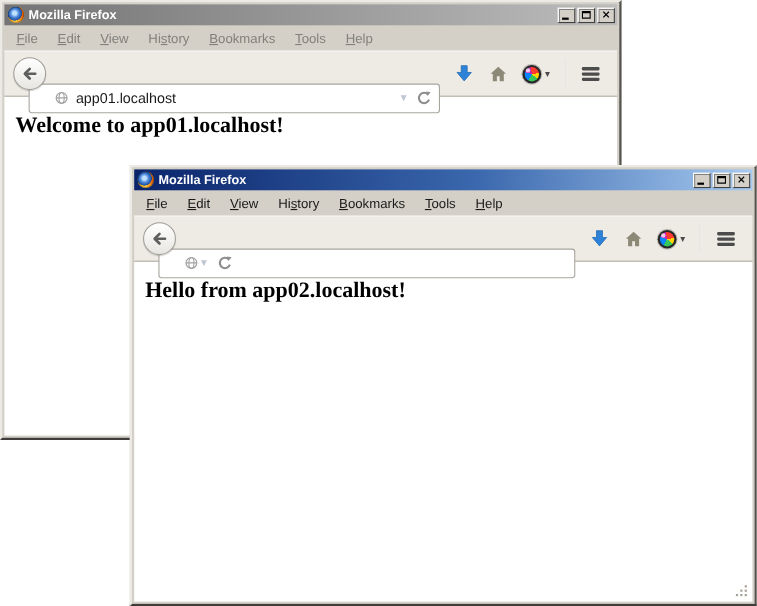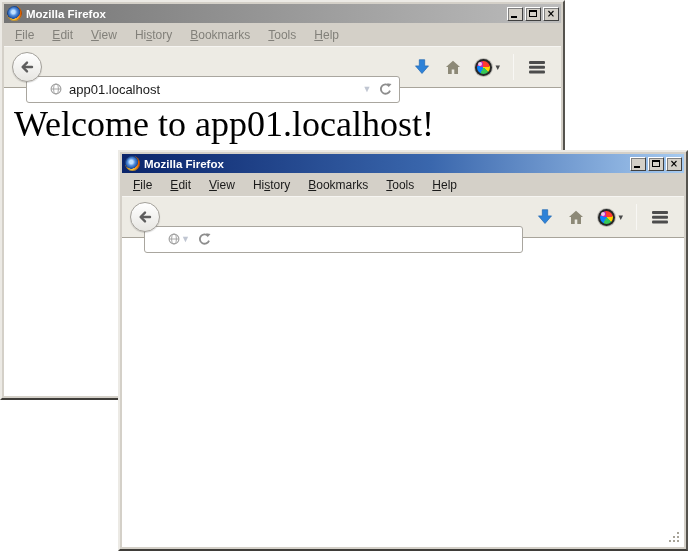--- a/index.html
+++ b/index.html
@@ -72,22 +72,22 @@
     background: conic-gradient(from 20deg, #ff3b30 0 60deg, #ffd400 60deg 110deg,
       #35c759 110deg 190deg, #0a84ff 190deg 268deg, #c724b1 268deg 330deg, #ff3b30 330deg); }
   .pinwheel::before { content:""; position: absolute; left: 3px; top: 3px; width: 4px; height: 4px;
     border-radius: 50%; background: rgba(255,255,255,.75); z-index: 1; }
   .caret { font-size: 9px; color: #4a4a4a; }
   .separator { width: 1px; height: 26px; background: #c3bfb5; border-right: 1px solid #f8f7f4;
     margin-left: 13px; }
 
   
   .content { flex: 1; background: #fff; position: relative; overflow: hidden; }
-  .content h1 { font-family: "Liberation Serif", serif; font-weight: normal;
-    font-size: 36px; color: #000; margin: 15px 0 0 10px; white-space: nowrap; }
+  .content h1 { font-family: "Liberation Serif", serif; font-weight: bold;
+    font-size: 20px; color: #000; margin: 15px 0 0 10px; white-space: nowrap; }
   .resize-grip { position: absolute; right: 3px; bottom: 3px; }
 
   
   #win-app01 { left: 0;   top: 0;   width: 565px; height: 400px; z-index: 1; }
   #win-app02 { left: 118px; top: 150px; width: 570px; height: 401px; z-index: 2; }
 </style>
 </head>
 <body>
 
 <div id="stage">
@@ -230,20 +230,21 @@
       <span class="separator"></span>
       <span class="tool-icon gap">
         <svg width="20" height="16" viewBox="0 0 18 16">
           <rect x="1" y="2" width="16" height="3" rx="1" fill="#4c4c4c"></rect>
           <rect x="1" y="6.8" width="16" height="3" rx="1" fill="#4c4c4c"></rect>
           <rect x="1" y="11.6" width="16" height="3" rx="1" fill="#4c4c4c"></rect>
         </svg>
       </span>
     </div>
     <div class="content">
+      <h1>Hello from app02.localhost!</h1>
       <svg class="resize-grip" width="14" height="14" viewBox="0 0 14 14">
         <rect x="11" y="3" width="2" height="2" fill="#fff"></rect>
           <rect x="10" y="2" width="2" height="2" fill="#a7a398"></rect>
         <rect x="7" y="7" width="2" height="2" fill="#fff"></rect>
           <rect x="6" y="6" width="2" height="2" fill="#a7a398"></rect>
         <rect x="11" y="7" width="2" height="2" fill="#fff"></rect>
           <rect x="10" y="6" width="2" height="2" fill="#a7a398"></rect>
         <rect x="3" y="11" width="2" height="2" fill="#fff"></rect>
           <rect x="2" y="10" width="2" height="2" fill="#a7a398"></rect>
         <rect x="7" y="11" width="2" height="2" fill="#fff"></rect>

